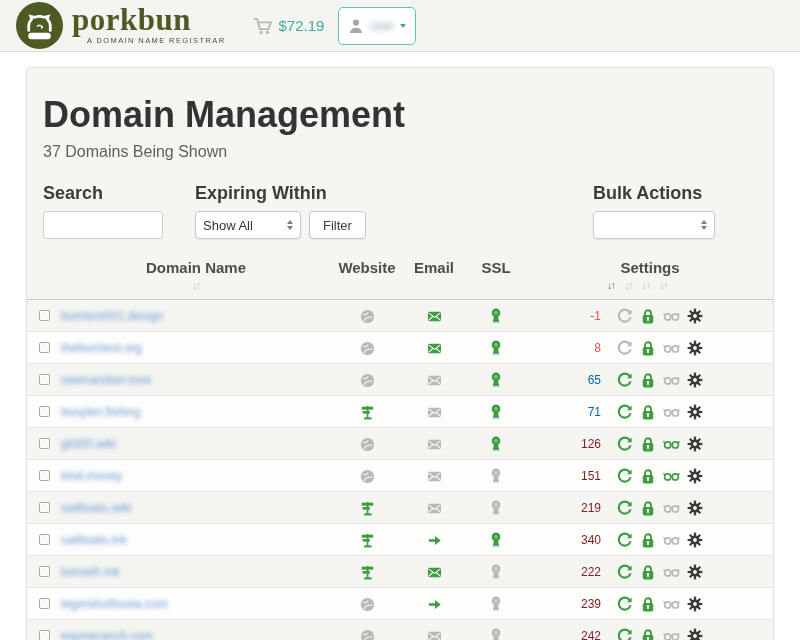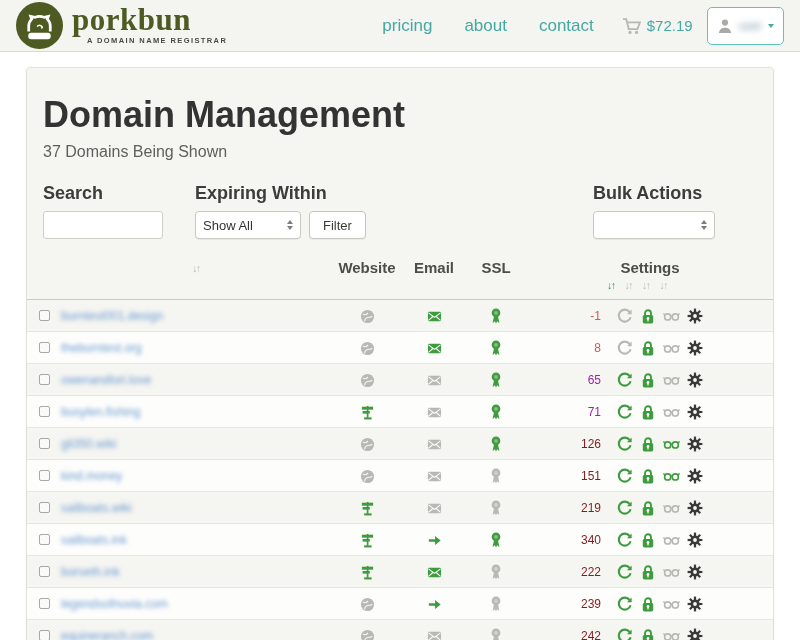--- a/index.html
+++ b/index.html
@@ -8,21 +8,21 @@
 
   
   .topbar { height:52px; background:#f4f4f1; border-bottom:1px solid #d9d9d5;
     display:flex; align-items:center; padding:0 16px; }
   .logo-wrap { display:flex; align-items:center; }
   .logo-circle { width:47px; height:47px; border-radius:50%; background:#4d5b23;
     display:flex; align-items:center; justify-content:center; flex:0 0 auto; }
   .wordmark { margin-left:9px; }
   .wordmark .brand { font-family:"Liberation Serif", serif; font-weight:bold;
     font-size:31px; line-height:28px; color:#4d5b23; letter-spacing:.5px; }
-  .wordmark .tagline { font-size:7.5px; font-weight:bold; letter-spacing:1.4px;
+  .wordmark .tagline { font-size:7.5px; font-weight:normal; letter-spacing:1.4px;
     color:#4a4a44; margin-top:2px; padding-left:15px; }
   .nav { margin-left:auto; display:flex; align-items:center; gap:32px; }
   .nav a { color:#45a8a2; text-decoration:none; font-size:17px; }
   .cart { display:flex; align-items:center; gap:6px; margin-left:28px; }
   .cart-total { color:#45a8a2; font-size:15px; }
   .user-btn { margin-left:14px; height:38px; min-width:76px; background:#fff;
     border:1px solid #5fc4bb; border-radius:5px; display:flex; align-items:center;
     gap:6px; padding:0 9px; cursor:pointer; }
   .user-name { font-size:12px; color:#7e98a8; filter:blur(3px); }
   .caret-down { width:0; height:0; border-left:3.5px solid transparent;
@@ -89,21 +89,21 @@
   .cbx { width:11px; height:11px; border:1px solid #a8a8a4; border-radius:2px;
     background:#fafaf8; margin-left:12px; display:inline-block; cursor:pointer; }
   .domain-link { font-size:12px; color:#6d9dd1; text-decoration:none;
     filter:blur(2px); cursor:pointer; }
   .cell-icon { cursor:pointer; }
   .ic { vertical-align:middle; }
   .on { color:#3f9b3f; }
   .off { color:#b8b8b4; }
   .days { font-size:12px; }
   .days-red { color:#d9534f; }
-  .days-orange { color:#a21caf; }
+  .days-orange { color:#0369a1; }
   .days-green { color:#7f1d1d; }
   .act { display:flex; align-items:center; cursor:pointer; }
   .gear-dark { color:#3a3a38; }
   .hidden-defs { position:absolute; width:0; height:0; overflow:hidden; }
 </style>
 </head>
 <body>
 
 <svg class="hidden-defs" aria-hidden="true">
   <defs>
@@ -177,25 +177,20 @@
       <svg width="47" height="47">
           <use href="#sym-pig"></use>
         </svg>
     </div>
     <div class="wordmark">
       <div class="brand">porkbun</div>
       <div class="tagline">A DOMAIN NAME REGISTRAR</div>
     </div>
   </div>
 
-  <nav class="nav">
-    <a href="#">pricing</a>
-    <a href="#">about</a>
-    <a href="#">contact</a>
-  </nav>
 
   <div class="cart">
     <svg class="ic" width="19" height="18" style="color:#b6b6b2">
         <use href="#sym-cart"></use>
       </svg>
     <span class="cart-total">$72.19</span>
   </div>
 
   <div class="user-btn">
     <svg class="ic" width="16" height="16" style="color:#a9a9a5">
@@ -241,20 +236,21 @@
             </span>
         </div>
       </div>
     </div>
   </div>
 
   <div class="dtable">
     <div class="thead-row">
       <span class="col-check"></span>
       <span class="col-domain hd-domain">
+        <div class="hlabel">Domain Name</div>
         <div class="pair sort-idle">↓↑</div>
       </span>
       <span class="col-website hlabel">Website</span>
       <span class="col-email hlabel">Email</span>
       <span class="col-ssl hlabel">SSL</span>
       <span class="settings-group">
         <div class="hlabel">Settings</div>
         <div class="settings-pairs">
           <span class="pair sort-active">↓↑</span>
           <span class="pair sort-idle">↓↑</span>

